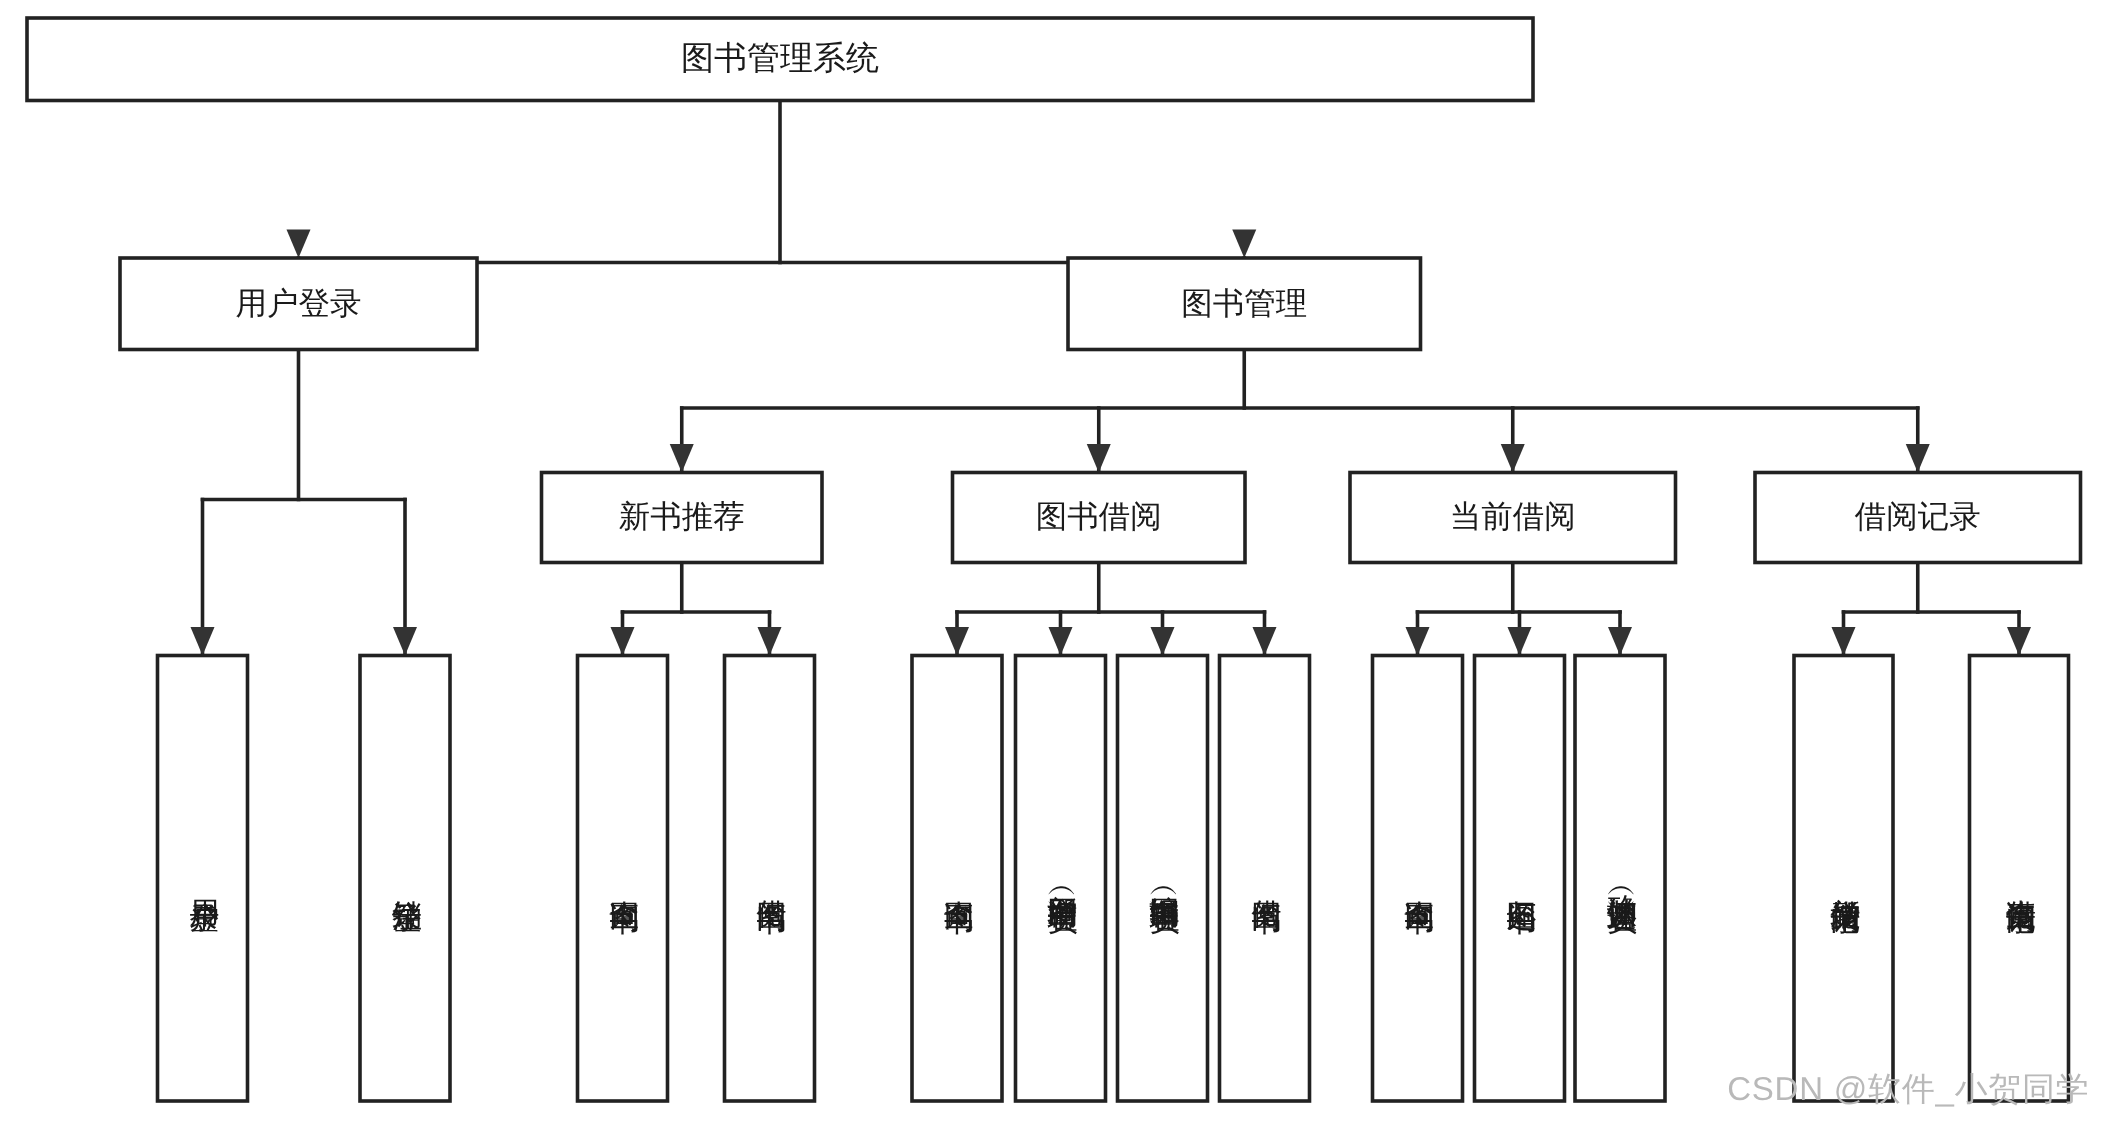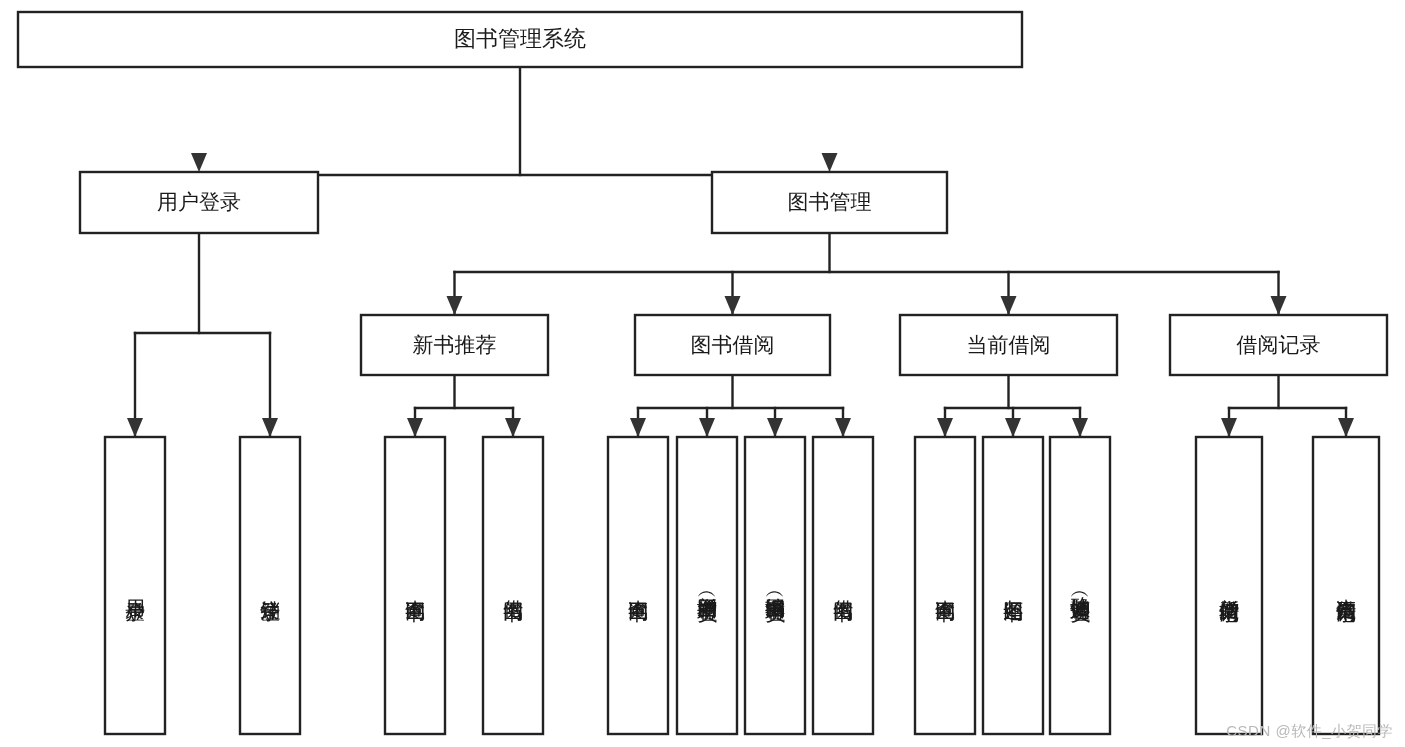--- a/index.html
+++ b/index.html
@@ -66,21 +66,21 @@
     pointer-events: none;
     display: flex;
     align-items: center;
     justify-content: center;
   }
   .watermark {
     position: absolute;
     right: 12px;
     bottom: 6px;
     font-family: "Liberation Sans", "DejaVu Sans", sans-serif;
-    font-size: 15px;
+    font-size: 22px;
     color: #b9b9b9;
     letter-spacing: 0.5px;
     white-space: nowrap;
   }
 </style>
 </head>
 <body>
 
 <div id="diagram-root">
 

